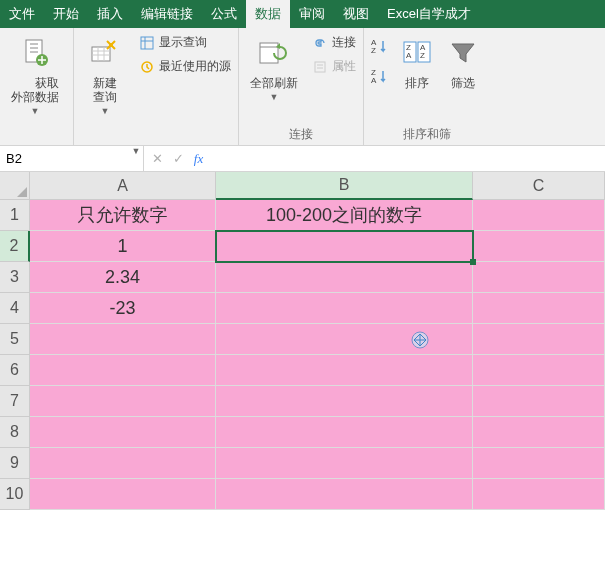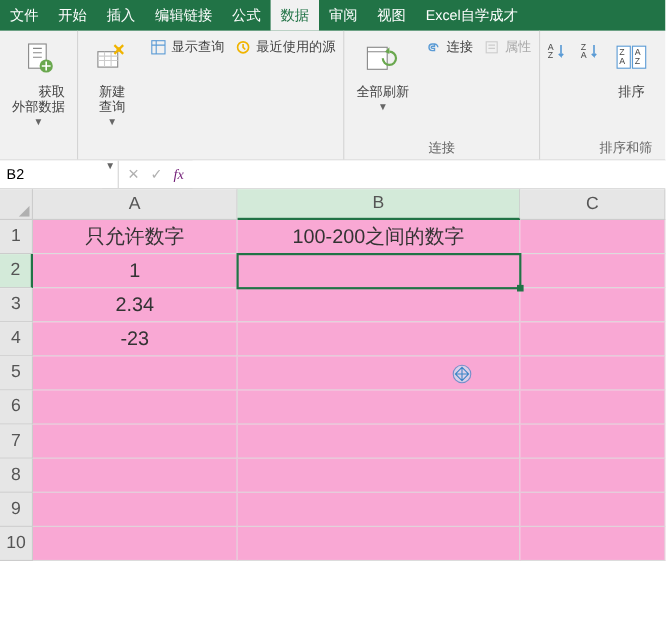--- a/index.html
+++ b/index.html
@@ -17,30 +17,30 @@
   .group-label { text-align: center; font-size: 12px; color: #666; padding: 2px 0; white-space: nowrap; }
   
   .big-btn { display: flex; flex-direction: column; align-items: center; justify-content: flex-start; width: 62px; padding-top: 2px; cursor: pointer; }
   .big-btn .icon-stack { height: 38px; display: flex; align-items: center; justify-content: center; }
   .big-btn .lbl { font-size: 12px; text-align: right; line-height: 14px; margin-top: 4px; }
   .big-btn .drop { font-size: 9px; color: #666; margin-top: 2px; }
 
   .small-btn { display: flex; align-items: center; gap: 4px; padding: 2px 3px; cursor: pointer; font-size: 12px; white-space: nowrap; }
   .small-btn.disabled { color: #aaa; }
   .small-icon { width: 16px; height: 16px; display: flex; align-items: center; justify-content: center; }
-  .vcol { display: flex; flex-direction: row; gap: 3px; justify-content: center; }
+  .vcol { display: flex; flex-direction: column; gap: 3px; justify-content: center; }
   
   
   .fbar { display: flex; align-items: stretch; border-bottom: 1px solid #d4d4d4; height: 26px; background: #fff; }
-  .namebox { width: 108px; border-right: 1px solid #d4d4d4; display: flex; }
+  .namebox { width: 144px; border-right: 1px solid #d4d4d4; display: flex; }
   .namebox input { border: none; width: 100%; height: 100%; padding: 0 6px; font-size: 13px; outline: none; }
   .namebox .drop { width: 16px; text-align: center; color: #666; cursor: pointer; font-size: 9px; }
   .fx-btns { display: flex; align-items: center; gap: 10px; padding: 0 8px; color: #b0b0b0; }
   .fx-btns span { cursor: default; }
-  .fx { font-style: italic; font-family: serif; color: #701a75; }
+  .fx { font-style: italic; font-family: serif; color: #3b82f6; }
   .formula-input { flex: 1; border: none; padding: 0 6px; font-size: 13px; outline: none; }
 
   
   .sheet { position: relative; }
   .corner { position: absolute; left: 0; top: 0; width: 30px; height: 28px; background: #e6e6e6; border-right: 1px solid #ccc; border-bottom: 1px solid #ccc; }
   .corner svg { position: absolute; right: 2px; bottom: 2px; }
   .colheads { position: absolute; left: 30px; top: 0; display: flex; height: 28px; }
   .colhead { border-right: 1px solid #ccc; border-bottom: 1px solid #ccc; background: #e6e6e6; display: flex; align-items: center; justify-content: center; font-size: 16px; color: #555; }
   .colhead.active { background: #d3ead9; border-bottom: 2px solid #217346; }
   .rowheads { position: absolute; left: 0; top: 28px; width: 30px; }

